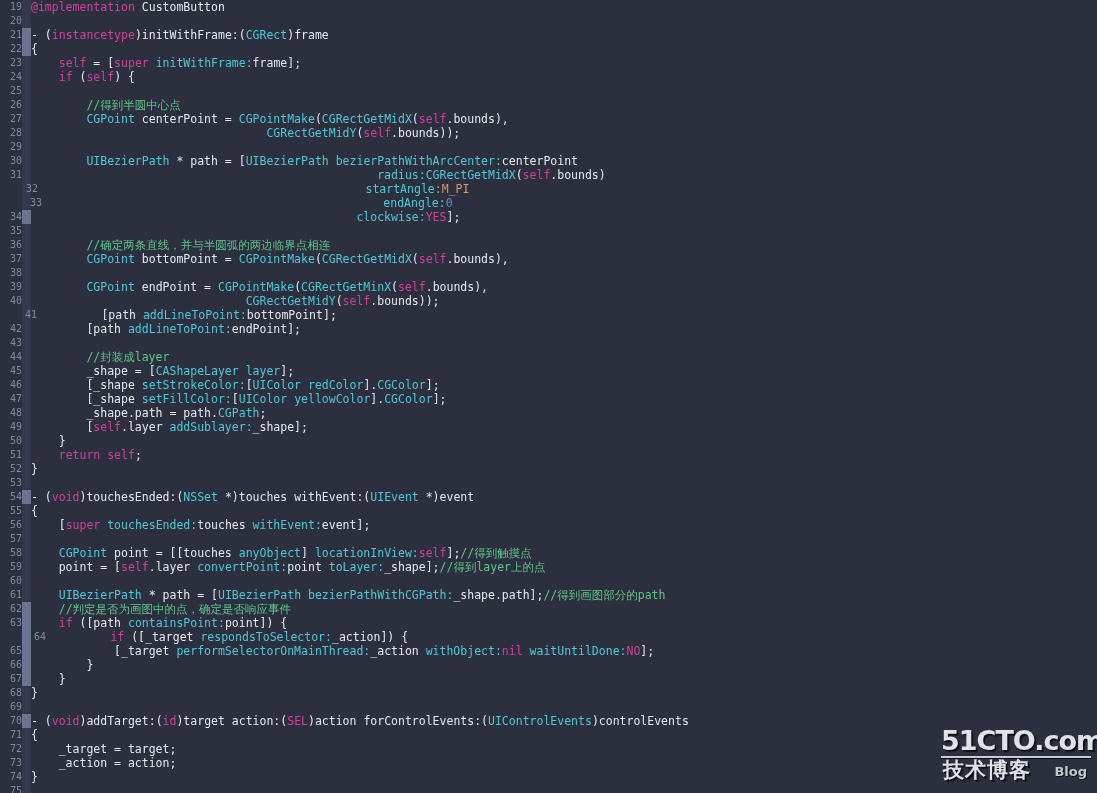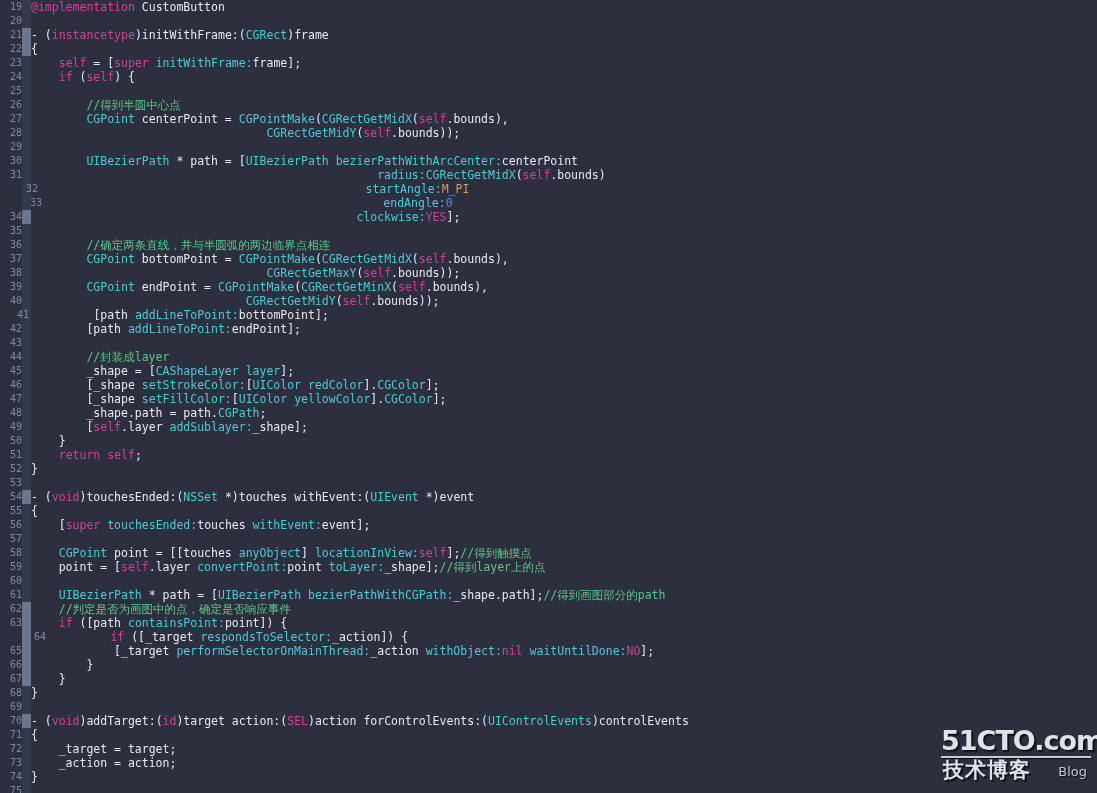--- a/index.html
+++ b/index.html
@@ -117,21 +117,21 @@
     font-size: 21px;
     letter-spacing: 1px;
     color: #dfe2e8;
     text-shadow: 1px 1px 0 #0c0e14, 2px 2px 1px rgba(0,0,0,0.55);
     line-height: 1.1;
   }
   .wm-blog {
     position: absolute;
     right: 4px; top: 6px;
     font-family: "DejaVu Sans", sans-serif;
-    font-weight: normal;
+    font-weight: bold;
     font-size: 13px;
     color: #c3c7d0;
     text-shadow: 1px 1px 0 #0c0e14;
     line-height: 1;
   }
 </style>
 </head>
 <body>
 
 <div id="editor">
@@ -161,24 +161,24 @@
       <div class="line" style="position: absolute; left: 0px; top: 126px; width: 1097px;"><span class="lno">28</span><span class="src"><span class="pln">                                  </span><span class="typ">CGRectGetMidY</span><span class="pln">(</span><span class="kw">self</span><span class="pln">.bounds));</span></span></div>
       <div class="line" style="position: absolute; left: 0px; top: 140px; width: 1097px;"><span class="lno">29</span><span class="src"></span></div>
       <div class="line" style="position: absolute; left: 0px; top: 154px; width: 1097px;"><span class="lno">30</span><span class="src"><span class="pln">        </span><span class="typ">UIBezierPath</span><span class="pln"> * path = [</span><span class="typ">UIBezierPath</span><span class="pln"> </span><span class="sel">bezierPathWithArcCenter:</span><span class="pln">centerPoint</span></span></div>
       <div class="line" style="position: absolute; left: 0px; top: 168px; width: 1097px;"><span class="lno">31</span><span class="src"><span class="pln">                                                  </span><span class="sel">radius:</span><span class="typ">CGRectGetMidX</span><span class="pln">(</span><span class="kw">self</span><span class="pln">.bounds)</span></span></div>
       <div class="line" style="position: absolute; left: 16px; top: 182px; width: 1097px; padding-left: 47px;"><span class="lno">32</span><span class="src"><span class="pln">                                              </span><span class="sel">startAngle:</span><span class="mac">M_PI</span></span></div>
       <div class="line" style="position: absolute; left: 0px; top: 196px; width: 1097px; margin-left: 20px;"><span class="lno">33</span><span class="src"><span class="pln">                                                </span><span class="sel">endAngle:</span><span class="num">0</span></span></div>
       <div class="line" style="position: absolute; left: 0px; top: 210px; width: 1097px;"><span class="lno">34</span><span class="src"><span class="pln">                                               </span><span class="sel">clockwise:</span><span class="kw">YES</span><span class="pln">];</span></span></div>
       <div class="line" style="position: absolute; left: 0px; top: 224px; width: 1097px;"><span class="lno">35</span><span class="src"></span></div>
       <div class="line" style="position: absolute; left: 0px; top: 238px; width: 1097px;"><span class="lno">36</span><span class="src"><span class="pln">        </span><span class="cmt">//确定两条直线，并与半圆弧的两边临界点相连</span></span></div>
       <div class="line" style="position: absolute; left: 0px; top: 252px; width: 1097px;"><span class="lno">37</span><span class="src"><span class="pln">        </span><span class="typ">CGPoint</span><span class="pln"> bottomPoint = </span><span class="typ">CGPointMake</span><span class="pln">(</span><span class="typ">CGRectGetMidX</span><span class="pln">(</span><span class="kw">self</span><span class="pln">.bounds),</span></span></div>
-      <div class="line" style="position: absolute; left: 0px; top: 266px; width: 1097px;"><span class="lno">38</span><span class="src"><span class="pln">                                  </span><span class="typ">CGRectGetMaxY</span><span class="pln">(</span><span class="kw">self</span><span class="pln">.bounds));</span></span></div>
+      <div class="line" style="position: absolute; left: 0px; top: 266px; width: 1097px;"><span class="lno">38</span></div>
       <div class="line" style="position: absolute; left: 0px; top: 280px; width: 1097px;"><span class="lno">39</span><span class="src"><span class="pln">        </span><span class="typ">CGPoint</span><span class="pln"> endPoint = </span><span class="typ">CGPointMake</span><span class="pln">(</span><span class="typ">CGRectGetMinX</span><span class="pln">(</span><span class="kw">self</span><span class="pln">.bounds),</span></span></div>
       <div class="line" style="position: absolute; left: 0px; top: 294px; width: 1097px;"><span class="lno">40</span><span class="src"><span class="pln">                               </span><span class="typ">CGRectGetMidY</span><span class="pln">(</span><span class="kw">self</span><span class="pln">.bounds));</span></span></div>
-      <div class="line" style="position: absolute; left: 7px; top: 308px; width: 873px;"><span class="lno">41</span><span class="src"><span class="pln">        [path </span><span class="sel">addLineToPoint:</span><span class="pln">bottomPoint];</span></span></div>
+      <div class="line" style="position: absolute; left: 15px; top: 308px; width: 873px;"><span class="lno">41</span><span class="src"><span class="pln">        [path </span><span class="sel">addLineToPoint:</span><span class="pln">bottomPoint];</span></span></div>
       <div class="line" style="position: absolute; left: 0px; top: 322px; width: 1097px;"><span class="lno">42</span><span class="src"><span class="pln">        [path </span><span class="sel">addLineToPoint:</span><span class="pln">endPoint];</span></span></div>
       <div class="line" style="position: absolute; left: 0px; top: 336px; width: 1097px;"><span class="lno">43</span><span class="src"></span></div>
       <div class="line" style="position: absolute; left: 0px; top: 350px; width: 1097px;"><span class="lno">44</span><span class="src"><span class="pln">        </span><span class="cmt">//封装成layer</span></span></div>
       <div class="line" style="position: absolute; left: 0px; top: 364px; width: 1097px;"><span class="lno">45</span><span class="src"><span class="pln">        _shape = [</span><span class="typ">CAShapeLayer</span><span class="pln"> </span><span class="sel">layer</span><span class="pln">];</span></span></div>
       <div class="line" style="position: absolute; left: 0px; top: 378px; width: 1097px;"><span class="lno">46</span><span class="src"><span class="pln">        [_shape </span><span class="sel">setStrokeColor:</span><span class="pln">[</span><span class="typ">UIColor</span><span class="pln"> </span><span class="sel">redColor</span><span class="pln">].</span><span class="typ">CGColor</span><span class="pln">];</span></span></div>
       <div class="line" style="position: absolute; left: 0px; top: 392px; width: 1097px;"><span class="lno">47</span><span class="src"><span class="pln">        [_shape </span><span class="sel">setFillColor:</span><span class="pln">[</span><span class="typ">UIColor</span><span class="pln"> </span><span class="sel">yellowColor</span><span class="pln">].</span><span class="typ">CGColor</span><span class="pln">];</span></span></div>
       <div class="line" style="position: absolute; left: 0px; top: 406px; width: 1097px;"><span class="lno">48</span><span class="src"><span class="pln">        _shape.path = path.</span><span class="typ">CGPath</span><span class="pln">;</span></span></div>
       <div class="line" style="position: absolute; left: 0px; top: 420px; width: 1097px;"><span class="lno">49</span><span class="src"><span class="pln">        [</span><span class="kw">self</span><span class="pln">.layer </span><span class="sel">addSublayer:</span><span class="pln">_shape];</span></span></div>
       <div class="line" style="position: absolute; left: 0px; top: 434px; width: 1097px;"><span class="lno">50</span><span class="src"><span class="pln">    }</span></span></div>
       <div class="line" style="position: absolute; left: 0px; top: 448px; width: 1097px;"><span class="lno">51</span><span class="src"><span class="pln">    </span><span class="kw">return</span><span class="pln"> </span><span class="kw">self</span><span class="pln">;</span></span></div>

